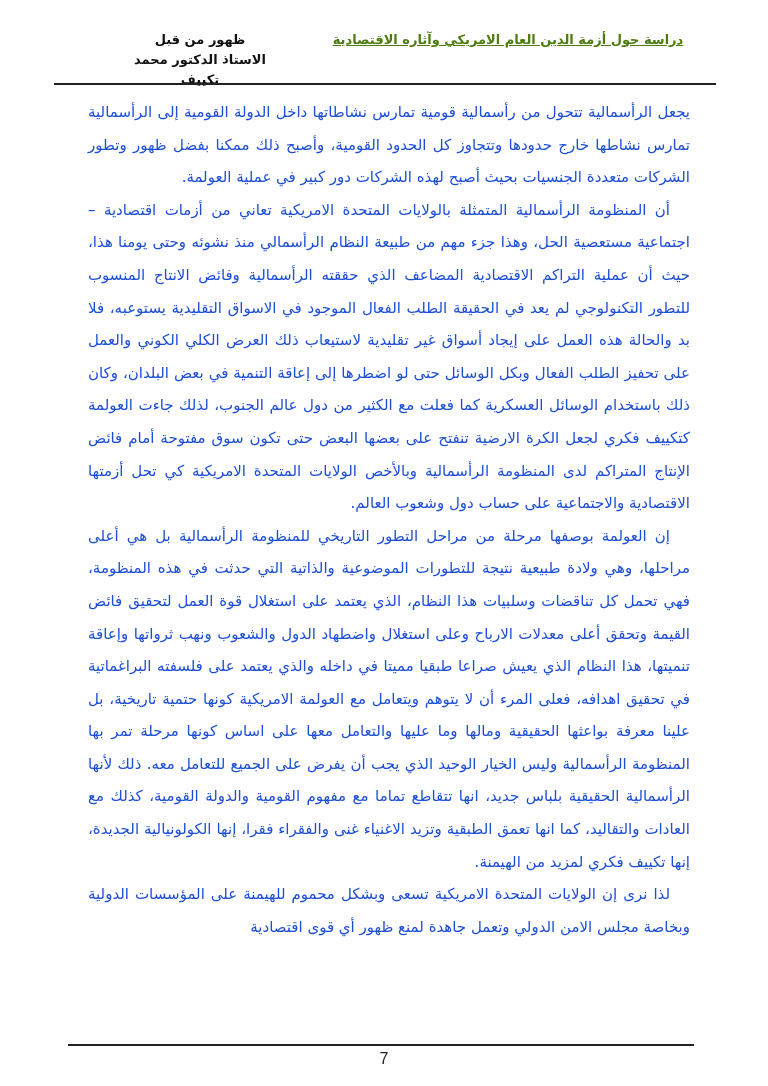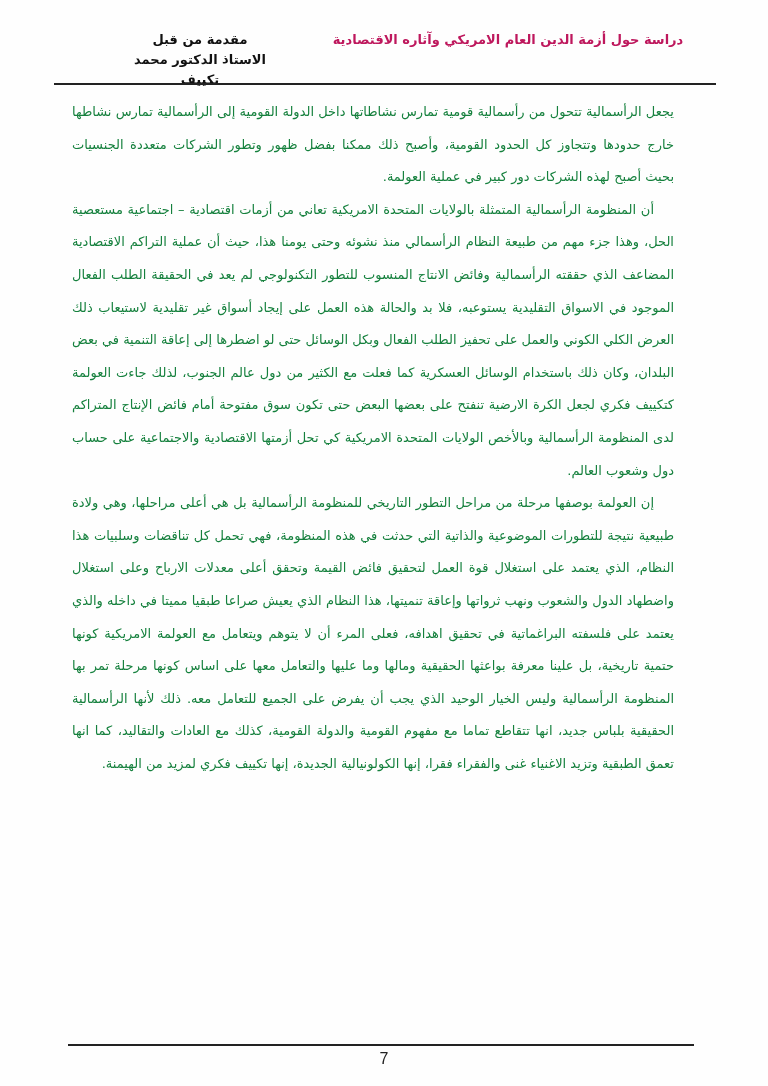--- a/index.html
+++ b/index.html
@@ -1,43 +1,44 @@
 <!DOCTYPE html>
 <html><head>
 <meta charset="utf-8">
 <style>
   html, body { margin: 0; padding: 0; background: #ffffff; }
   body { width: 768px; height: 1086px; position: relative; overflow: hidden; font-family: "DejaVu Sans", sans-serif; color: #1a1a1a; }
   .page { position: absolute; left: 0; top: 0; width: 768px; height: 1086px; background: #fefefe; }
   .header { position: absolute; top: 30px; left: 60px; right: 60px; height: 42px; direction: rtl; }
-  .header-title { position: absolute; right: 0; top: 0; width: 400px; text-align: center; font-weight: bold; font-size: 13px; line-height: 20px; color: #be185d; }
+  .header-title { position: absolute; right: 0; top: 0; width: 400px; text-align: center; font-weight: bold; font-size: 13px; line-height: 20px; color: #4d7c0f; text-decoration: underline; }
   .header-author { position: absolute; left: 55px; top: 0; width: 170px; text-align: center; font-weight: bold; font-size: 13px; line-height: 20px; color: #111; }
   .header-rule { position: absolute; top: 83px; left: 54px; right: 52px; height: 0; border-top: 2px solid #222; }
-  .body { position: absolute; top: 96px; left: 72px; width: 602px; direction: rtl; text-align: justify; text-align-last: right; font-size: 13px; line-height: 32.6px; color: #15803d; }
+  .body { position: absolute; top: 96px; left: 88px; width: 602px; direction: rtl; text-align: justify; text-align-last: right; font-size: 15px; line-height: 32.6px; color: #1d4ed8; }
   .para { margin: 0; text-indent: 20px; }
   .para.first { text-indent: 0; }
   .footer-rule { position: absolute; top: 1044px; left: 68px; right: 74px; height: 0; border-top: 2px solid #222; }
   .page-number { position: absolute; top: 1050px; left: 0; width: 768px; text-align: center; font-family: "Liberation Sans", sans-serif; font-size: 16px; color: #222; }
 </style>
 </head>
 <body>
 
 <div class="page">
   <div class="header">
     <div class="header-title">
       <div>دراسة حول أزمة الدين العام الامريكي وآثاره الاقتصادية</div>
     </div>
     <div class="header-author">
-      <div>مقدمة من قبل</div>
+      <div>ظهور من قبل</div>
       <div>الاستاذ الدكتور محمد تكييف</div>
     </div>
   </div>
   <div class="header-rule"></div>
 
   <div class="body">
     <p class="para first">يجعل الرأسمالية تتحول من رأسمالية قومية تمارس نشاطاتها داخل الدولة القومية إلى الرأسمالية تمارس نشاطها خارج حدودها وتتجاوز كل الحدود القومية، وأصبح ذلك ممكنا بفضل ظهور وتطور الشركات متعددة الجنسيات بحيث أصبح لهذه الشركات دور كبير في عملية العولمة.</p>
     <p class="para">أن المنظومة الرأسمالية المتمثلة بالولايات المتحدة الامريكية تعاني من أزمات اقتصادية – اجتماعية مستعصية الحل، وهذا جزء مهم من طبيعة النظام الرأسمالي منذ نشوئه وحتى يومنا هذا، حيث أن عملية التراكم الاقتصادية المضاعف الذي حققته الرأسمالية وفائض الانتاج المنسوب للتطور التكنولوجي لم يعد في الحقيقة الطلب الفعال الموجود في الاسواق التقليدية يستوعبه، فلا بد والحالة هذه العمل على إيجاد أسواق غير تقليدية لاستيعاب ذلك العرض الكلي الكوني والعمل على تحفيز الطلب الفعال وبكل الوسائل حتى لو اضطرها إلى إعاقة التنمية في بعض البلدان، وكان ذلك باستخدام الوسائل العسكرية كما فعلت مع الكثير من دول عالم الجنوب، لذلك جاءت العولمة كتكييف فكري لجعل الكرة الارضية تنفتح على بعضها البعض حتى تكون سوق مفتوحة أمام فائض الإنتاج المتراكم لدى المنظومة الرأسمالية وبالأخص الولايات المتحدة الامريكية كي تحل أزمتها الاقتصادية والاجتماعية على حساب دول وشعوب العالم.</p>
     <p class="para">إن العولمة بوصفها مرحلة من مراحل التطور التاريخي للمنظومة الرأسمالية بل هي أعلى مراحلها، وهي ولادة طبيعية نتيجة للتطورات الموضوعية والذاتية التي حدثت في هذه المنظومة، فهي تحمل كل تناقضات وسلبيات هذا النظام، الذي يعتمد على استغلال قوة العمل لتحقيق فائض القيمة وتحقق أعلى معدلات الارباح وعلى استغلال واضطهاد الدول والشعوب ونهب ثرواتها وإعاقة تنميتها، هذا النظام الذي يعيش صراعا طبقيا مميتا في داخله والذي يعتمد على فلسفته البراغماتية في تحقيق اهدافه، فعلى المرء أن لا يتوهم ويتعامل مع العولمة الامريكية كونها حتمية تاريخية، بل علينا معرفة بواعثها الحقيقية ومالها وما عليها والتعامل معها على اساس كونها مرحلة تمر بها المنظومة الرأسمالية وليس الخيار الوحيد الذي يجب أن يفرض على الجميع للتعامل معه. ذلك لأنها الرأسمالية الحقيقية بلباس جديد، انها تتقاطع تماما مع مفهوم القومية والدولة القومية، كذلك مع العادات والتقاليد، كما انها تعمق الطبقية وتزيد الاغنياء غنى والفقراء فقرا، إنها الكولونيالية الجديدة، إنها تكييف فكري لمزيد من الهيمنة.</p>
+    <p class="para">لذا نرى إن الولايات المتحدة الامريكية تسعى وبشكل محموم للهيمنة على المؤسسات الدولية وبخاصة مجلس الامن الدولي وتعمل جاهدة لمنع ظهور أي قوى اقتصادية</p>
   </div>
 
   <div class="footer-rule"></div>
   <div class="page-number">7</div>
 </div>
 
 </body></html>

